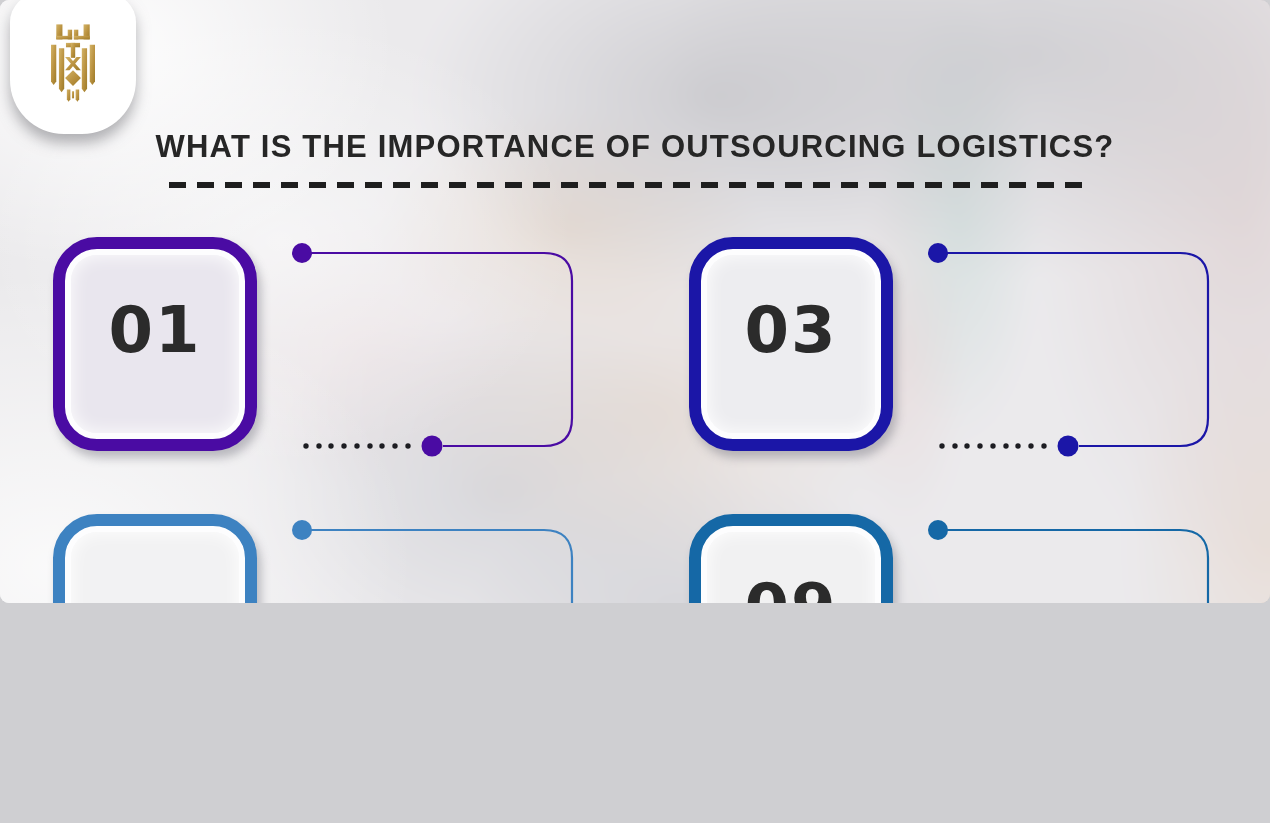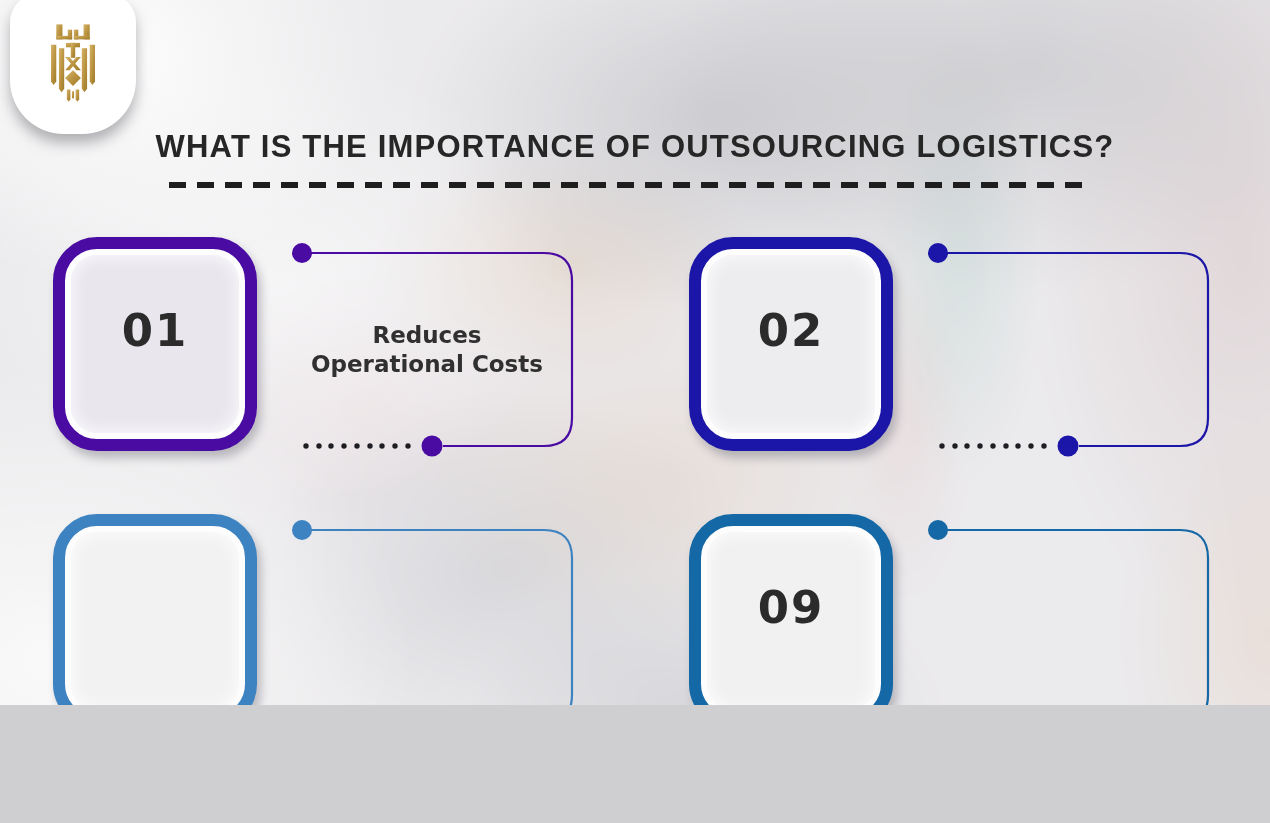--- a/index.html
+++ b/index.html
@@ -1,19 +1,20 @@
 <!DOCTYPE html>
 <html><head>
 <meta charset="utf-8">
 <style>
   html,body{margin:0;padding:0;background:#cfcfd2;}
   #stage{
-    position:relative; width:1270px; height:705px; overflow:hidden;
+    position:relative; width:1270px; height:603px; overflow:hidden;
     background:#e9e8ea;
     font-family:"DejaVu Sans", sans-serif;
+    border-radius:9px;
   }
   
   .bg-photo{
     position:absolute; inset:-40px; filter:blur(7px);
     background:
       radial-gradient(ellipse 430px 280px at 56% 20%, rgba(44,47,58,.55), transparent 70%),
       radial-gradient(ellipse 520px 320px at 79% 14%, rgba(48,50,60,.50), transparent 70%),
       radial-gradient(ellipse 300px 520px at 95% 38%, rgba(140,62,52,.38), transparent 70%),
       radial-gradient(ellipse 280px 170px at 45% 39%, rgba(196,122,44,.45), transparent 70%),
       radial-gradient(ellipse 360px 240px at 52% 66%, rgba(190,115,40,.35), transparent 70%),
@@ -66,21 +67,21 @@
     position:absolute; inset:6px; border-radius:26px;
     box-shadow:inset 0 0 18px rgba(255,255,255,.95);
   }
   .pos1 .numinner{ background:#e9e6ee; }
   .pos2 .numinner{ background:#ededf0; }
   .pos3 .numinner{ background:#f2f2f3; }
   .pos4 .numinner{ background:#f1f1f2; }
   .numtext{
     position:absolute; inset:0; display:flex; align-items:center; justify-content:center;
     transform:translateY(-14px);
-    font-size:45px; font-weight:700; letter-spacing:2px; color:#2b2b2b;
+    font-size:64px; font-weight:700; letter-spacing:2px; color:#2b2b2b;
   }
   .connector{ position:absolute; left:0; top:0; width:590px; height:225px; }
   .connector .wire{ stroke:var(--accent); stroke-width:2.2; fill:none; }
   .connector .node{ fill:var(--accent); }
   .connector .tick{ fill:#1d1d22; }
   .card-label{
     position:absolute; left:262px; top:25px; width:250px; height:175px;
     display:flex; align-items:center; justify-content:center; text-align:center;
     font-size:23px; line-height:1.22; font-weight:700; color:#303030;
     white-space:pre-line;
@@ -148,22 +149,20 @@
           <circle cx="330" cy="209" r="2.7"></circle>
         <circle cx="342" cy="209" r="2.7"></circle>
           <circle cx="355" cy="209" r="2.7"></circle>
           <circle cx="368" cy="209" r="2.7"></circle>
       </g>
     </svg>
     <div class="numbox">
       <div class="numinner"></div>
       <div class="numtext">01</div>
     </div>
-    <div class="card-label">Reduces
-Operational Costs</div>
   </div>
 
   <div class="card pos2" style="--accent: #1b16a7;">
     <svg class="connector" viewBox="0 0 590 225">
       <circle class="node" cx="262" cy="16" r="10"></circle>
       <path class="wire" d="M262,16 H504 Q532,16 532,44 V181 Q532,209 504,209 H403"></path>
       <circle class="node" cx="392" cy="209" r="10.5"></circle>
       <g class="tick">
         <circle cx="266" cy="209" r="2.7"></circle>
           <circle cx="279" cy="209" r="2.7"></circle>
@@ -171,21 +170,21 @@
         <circle cx="304" cy="209" r="2.7"></circle>
           <circle cx="317" cy="209" r="2.7"></circle>
           <circle cx="330" cy="209" r="2.7"></circle>
         <circle cx="342" cy="209" r="2.7"></circle>
           <circle cx="355" cy="209" r="2.7"></circle>
           <circle cx="368" cy="209" r="2.7"></circle>
       </g>
     </svg>
     <div class="numbox">
       <div class="numinner"></div>
-      <div class="numtext">02</div>
+      <div class="numtext">03</div>
     </div>
   </div>
 
   <div class="card pos3" style="--accent: #3d82c1;">
     <svg class="connector" viewBox="0 0 590 225">
       <circle class="node" cx="262" cy="16" r="10"></circle>
       <path class="wire" d="M262,16 H504 Q532,16 532,44 V181 Q532,209 504,209 H403"></path>
       <circle class="node" cx="392" cy="209" r="10.5"></circle>
       <g class="tick">
         <circle cx="266" cy="209" r="2.7"></circle>

